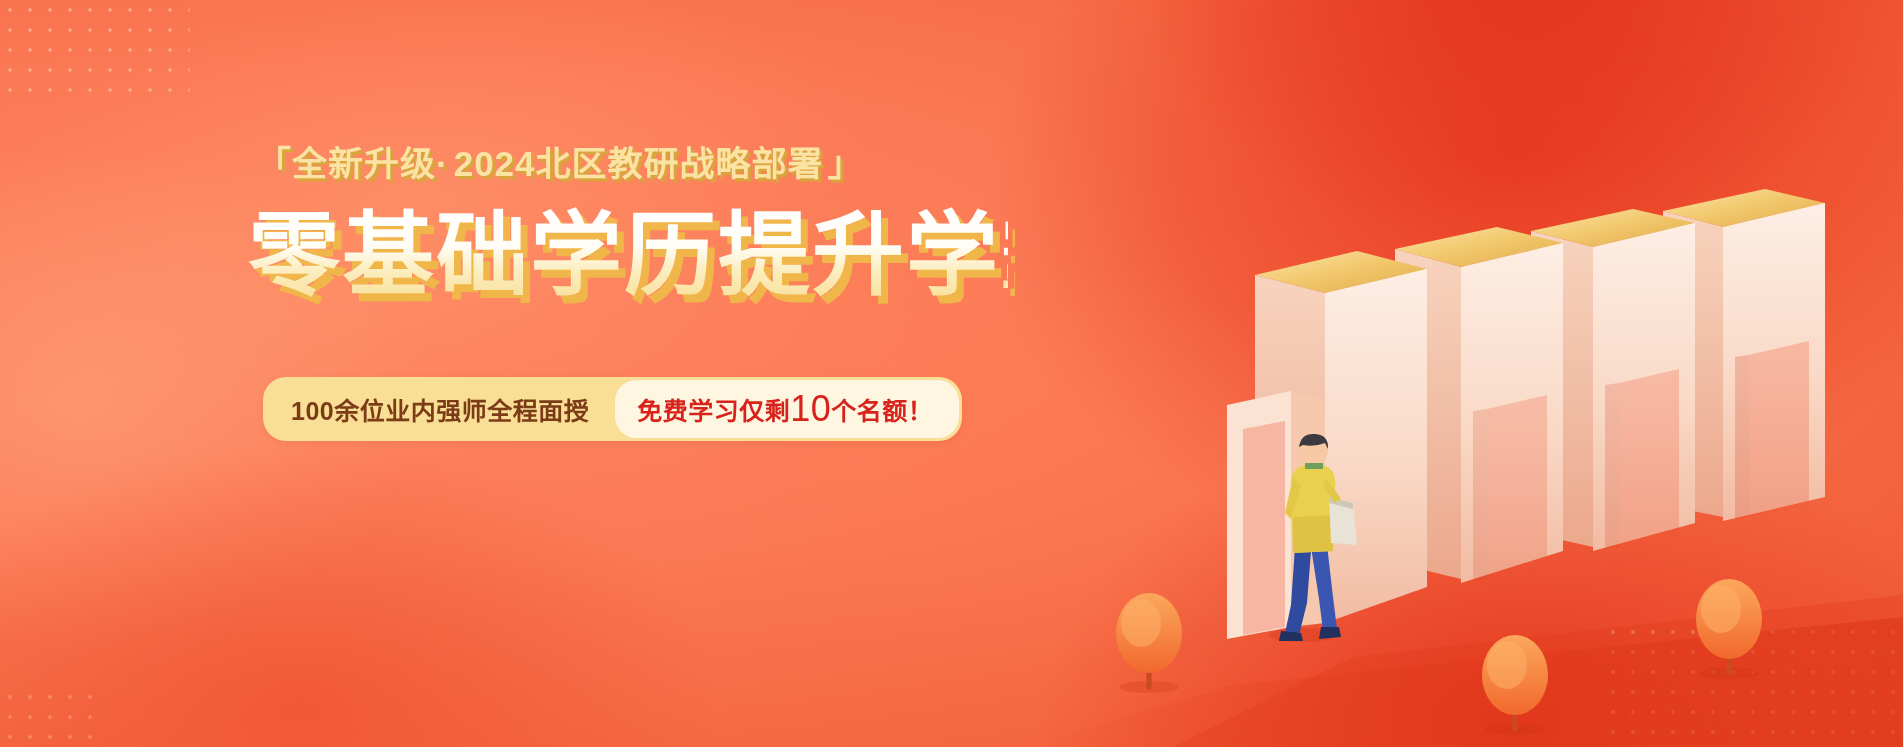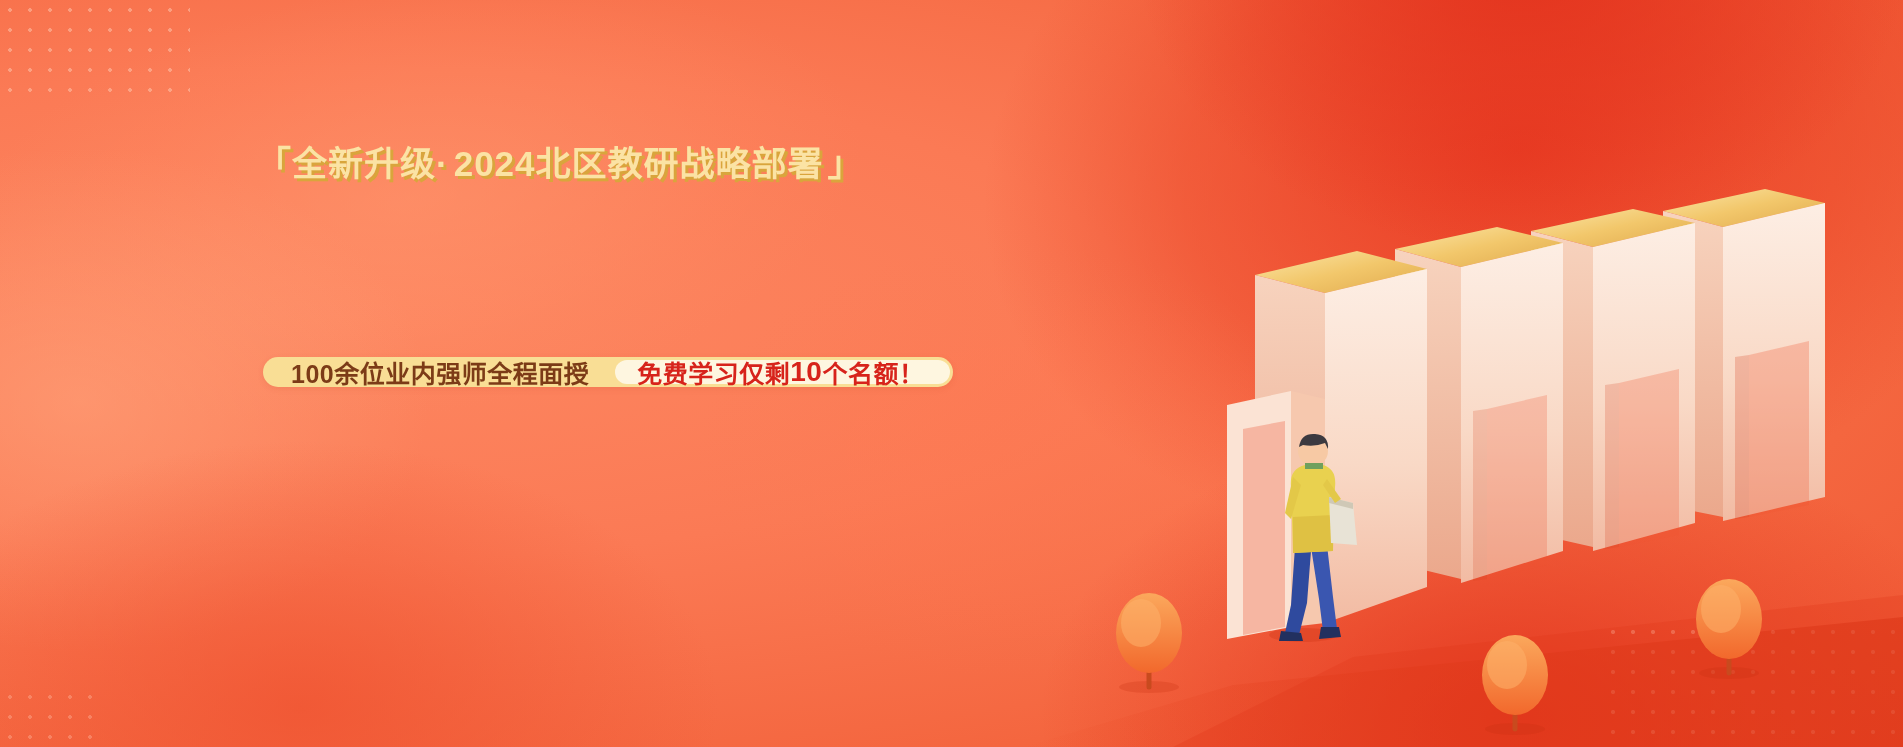--- a/index.html
+++ b/index.html
@@ -117,22 +117,22 @@
     background-clip:text;
     color:transparent;
     -webkit-text-fill-color:transparent;
     filter:drop-shadow(7px 8px 0 #F0B64A);
     padding:6px 0 10px;
   }
 
   
   .pill{
     position:absolute;
-    left:263px; top:357px;
-    height:30px;
+    left:263px; top:377px;
+    height:64px;
     display:flex;
     align-items:stretch;
     border-radius:23px;
     background:#F9DE95;
     box-shadow:0 2px 6px rgba(170,50,20,.10);
     overflow:hidden;
   }
   .pill-left{
     display:flex; align-items:center;
     padding:0 26px 0 28px;
@@ -145,21 +145,21 @@
     display:flex; align-items:center;
     padding:0 26px 0 22px;
     margin:3px 3px 3px 0;
     border-radius:21px;
     background:#FEF6E0;
     font-size:25px; font-weight:800;
     color:#D7231B;
     letter-spacing:.5px;
     white-space:nowrap;
   }
-  .pill-right .num{font-size:28px; font-weight:700;}
+  .pill-right .num{font-size:36px; font-weight:400;}
 
   
   .illus{position:absolute; right:0; bottom:0; width:880px; height:560px;}
   .illus svg{display:block; width:100%; height:100%;}
 </style>
 </head>
 <body>
 
 <div class="stage">
 
@@ -299,20 +299,21 @@
         <ellipse cx="706" cy="432" rx="33" ry="40" fill="url(#treeG)"></ellipse>
         <ellipse cx="698" cy="422" rx="20" ry="24" fill="#FDB06A" opacity=".55"></ellipse>
       </g>
     </svg>
   </div>
 
   <div class="copy">
     <div class="subtitle">
       <span>「</span><span>全新升级</span><span class="dot">·</span><span>2024北区教研战略部署</span><span class="brk">」</span>
     </div>
+    <h1 class="title">零基础学历提升学霸班</h1>
   </div>
 
   <div class="pill">
     <div class="pill-left">100余位业内强师全程面授</div>
     <div class="pill-right">
       <span>免费学习仅剩</span>
         <span class="num">10</span>
         <span>个名额！</span>
     </div>
   </div>

